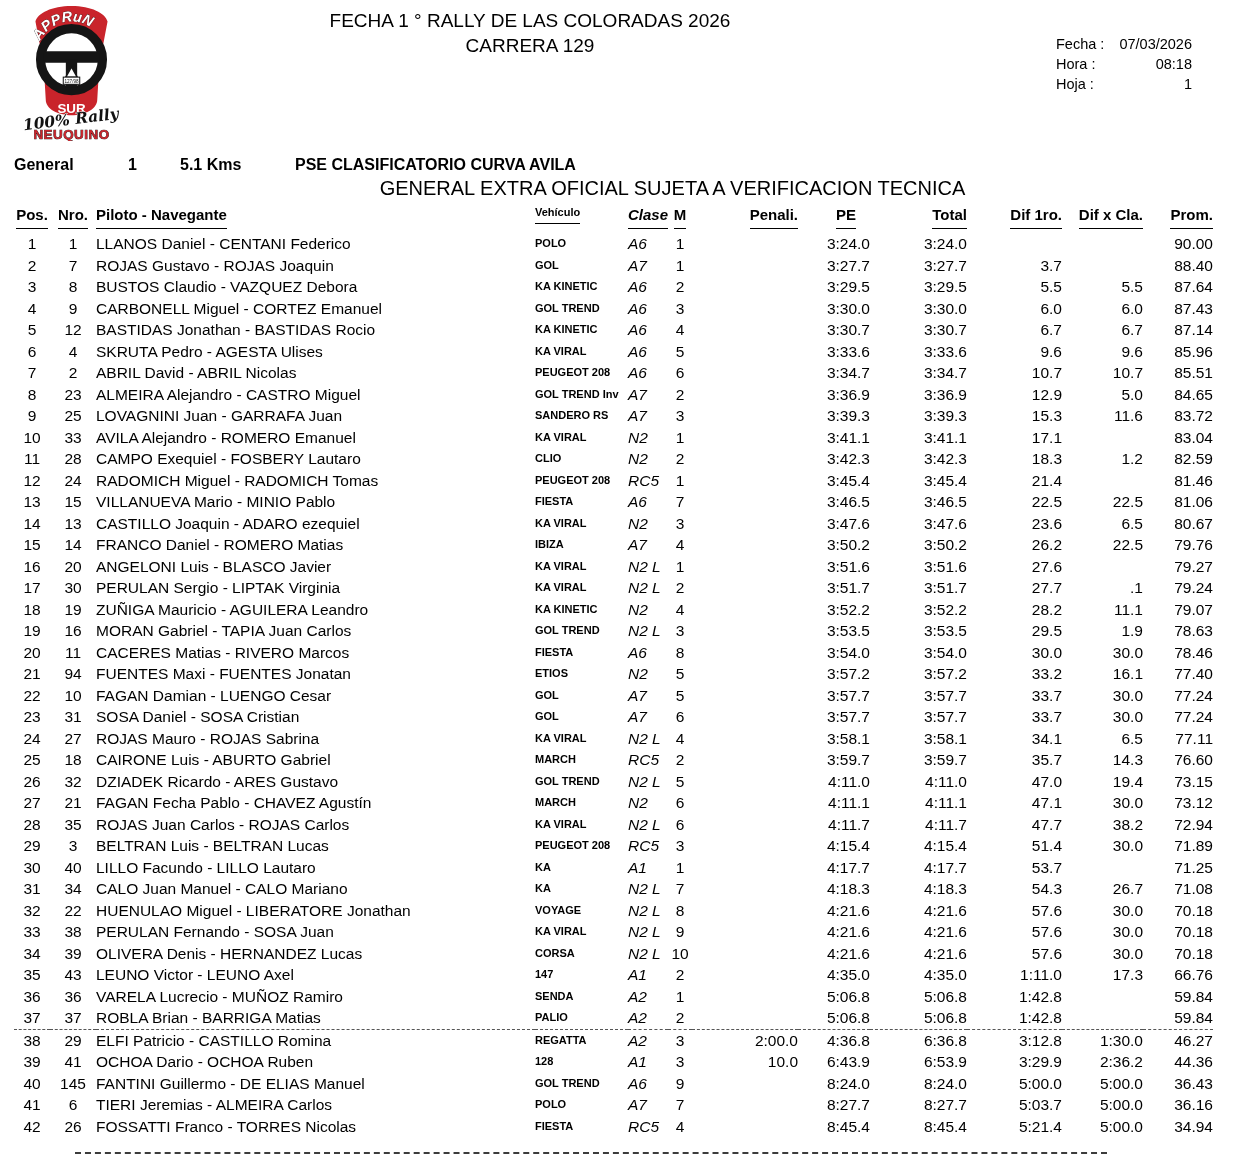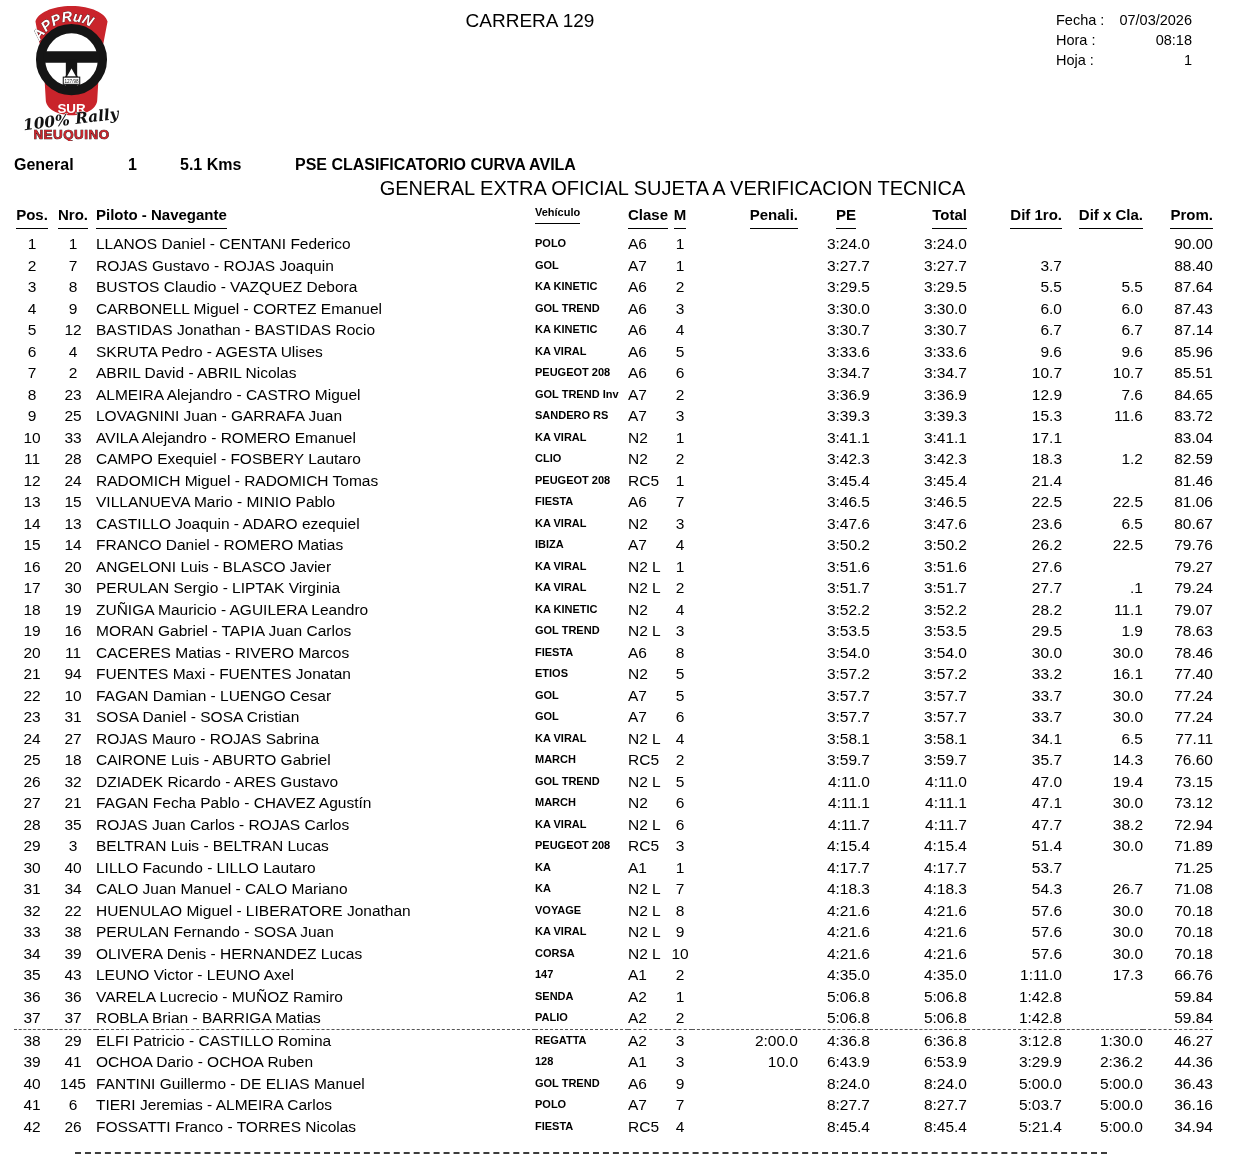--- a/index.html
+++ b/index.html
@@ -5,21 +5,21 @@
   * { box-sizing: border-box; }
   html,body { margin:0; padding:0; background:#fff; }
   body { width:1237px; height:1169px; font-family:"Liberation Sans", sans-serif; color:#000; }
   .page { position:relative; width:1237px; height:1169px; overflow:hidden; background:#fff; }
 
   .logo { position:absolute; left:20px; top:5px; width:103px; height:136px; }
 
   .title-block { position:absolute; left:150px; top:8px; width:760px; text-align:center;
                  font-size:19px; line-height:25px; }
 
-  .meta-block { position:absolute; left:1056px; top:10px; width:136px; font-size:14.5px; line-height:20px; }
+  .meta-block { position:absolute; left:1056px; top:34px; width:136px; font-size:14.5px; line-height:20px; }
   .meta-row { display:flex; justify-content:space-between; }
 
   .stage-line { position:absolute; top:156px; left:0; height:24px; width:100%;
                 font-weight:bold; font-size:16px; }
   .stage-line span { position:absolute; top:0; white-space:nowrap; }
   .sg-general { left:14px; }
   .sg-number  { left:128px; }
   .sg-dist    { left:180px; }
   .sg-name    { left:295px; }
 
@@ -31,21 +31,21 @@
   th, td { padding:0; margin:0; white-space:nowrap; overflow:visible; }
   thead th { height:27px; vertical-align:top; font-size:15px; font-weight:bold; text-align:center; }
   thead th .hl { display:inline-block; border-bottom:1.6px solid #000; padding-bottom:5px; }
   tbody td { height:21.5px; line-height:21.5px; font-size:15.5px; }
 
   
   .c0 { text-align:center; }
   .c1 { text-align:center; }
   .c2 { text-align:left; }
   .c3 { text-align:left; font-weight:bold; font-size:11px !important; }
-  .c4 { text-align:left; }
+  .c4 { text-align:left;font-style:italic; }
   .c5 { text-align:center; }
   .c6, .c7, .c8, .c9, .c10, .c11 { text-align:right; }
   thead th.c2, thead th.c3, thead th.c4 { text-align:left; }
   thead th.c6, thead th.c7, thead th.c8, thead th.c9, thead th.c10, thead th.c11 { text-align:right; }
   thead th.c7 .hl { margin-right:14px; }
 
   tr.crossed td { border-top:1.5px dashed #555; }
 
   .bottom-rule { position:absolute; top:1152px; left:75px; width:1032px; height:0;
                  border-top:2px dashed #3c3c3c; }
@@ -64,20 +64,21 @@
     <rect x="42" y="70" width="16" height="7" fill="#ffffff" stroke="#151515" stroke-width="1"></rect>
     <text x="50" y="75.6" font-size="4.5" text-anchor="middle" fill="#151515">127/98</text>
     <path id="arcT" d="M19,36 A34,34 0 0 1 81,36" fill="none"></path>
     <text font-size="14" font-weight="bold" font-style="italic" fill="#ffffff" stroke="#151515" stroke-width="0.5" paint-order="stroke"><textPath href="#arcT" startOffset="1">APPRuN</textPath></text>
     <text x="50" y="105" font-size="13" font-weight="bold" text-anchor="middle" fill="#ffffff">SUR</text>
     <text x="50" y="116" font-size="15" font-weight="bold" font-style="italic" text-anchor="middle" fill="#111111" stroke="#ffffff" stroke-width="0.9" paint-order="stroke" transform="rotate(-7 50 116)" font-family="'DejaVu Serif', serif">100% Rally</text>
     <text x="50" y="130" font-size="13" font-weight="bold" text-anchor="middle" fill="#c9242b" stroke="#151515" stroke-width="0.7" paint-order="stroke" letter-spacing="0.5">NEUQUINO</text>
   </svg>
 
   <div class="title-block">
+    <div>FECHA 1 ° RALLY DE LAS COLORADAS 2026</div>
     <div>CARRERA 129</div>
   </div>
 
   <div class="meta-block">
     <div class="meta-row">
       <span>Fecha :</span>
       <span>07/03/2026</span>
     </div>
     <div class="meta-row">
       <span>Hora :</span>
@@ -232,21 +233,21 @@
           <td class="c0">8</td>
           <td class="c1">23</td>
           <td class="c2">ALMEIRA Alejandro - CASTRO Miguel</td>
           <td class="c3">GOL TREND Inv</td>
           <td class="c4">A7</td>
           <td class="c5">2</td>
           <td class="c6"></td>
           <td class="c7">3:36.9</td>
           <td class="c8">3:36.9</td>
           <td class="c9">12.9</td>
-          <td class="c10">7.6</td>
+          <td class="c10">5.0</td>
           <td class="c11">84.65</td>
         </tr>
         <tr>
           <td class="c0">9</td>
           <td class="c1">25</td>
           <td class="c2">LOVAGNINI Juan - GARRAFA Juan</td>
           <td class="c3">SANDERO RS</td>
           <td class="c4">A7</td>
           <td class="c5">3</td>
           <td class="c6"></td>

